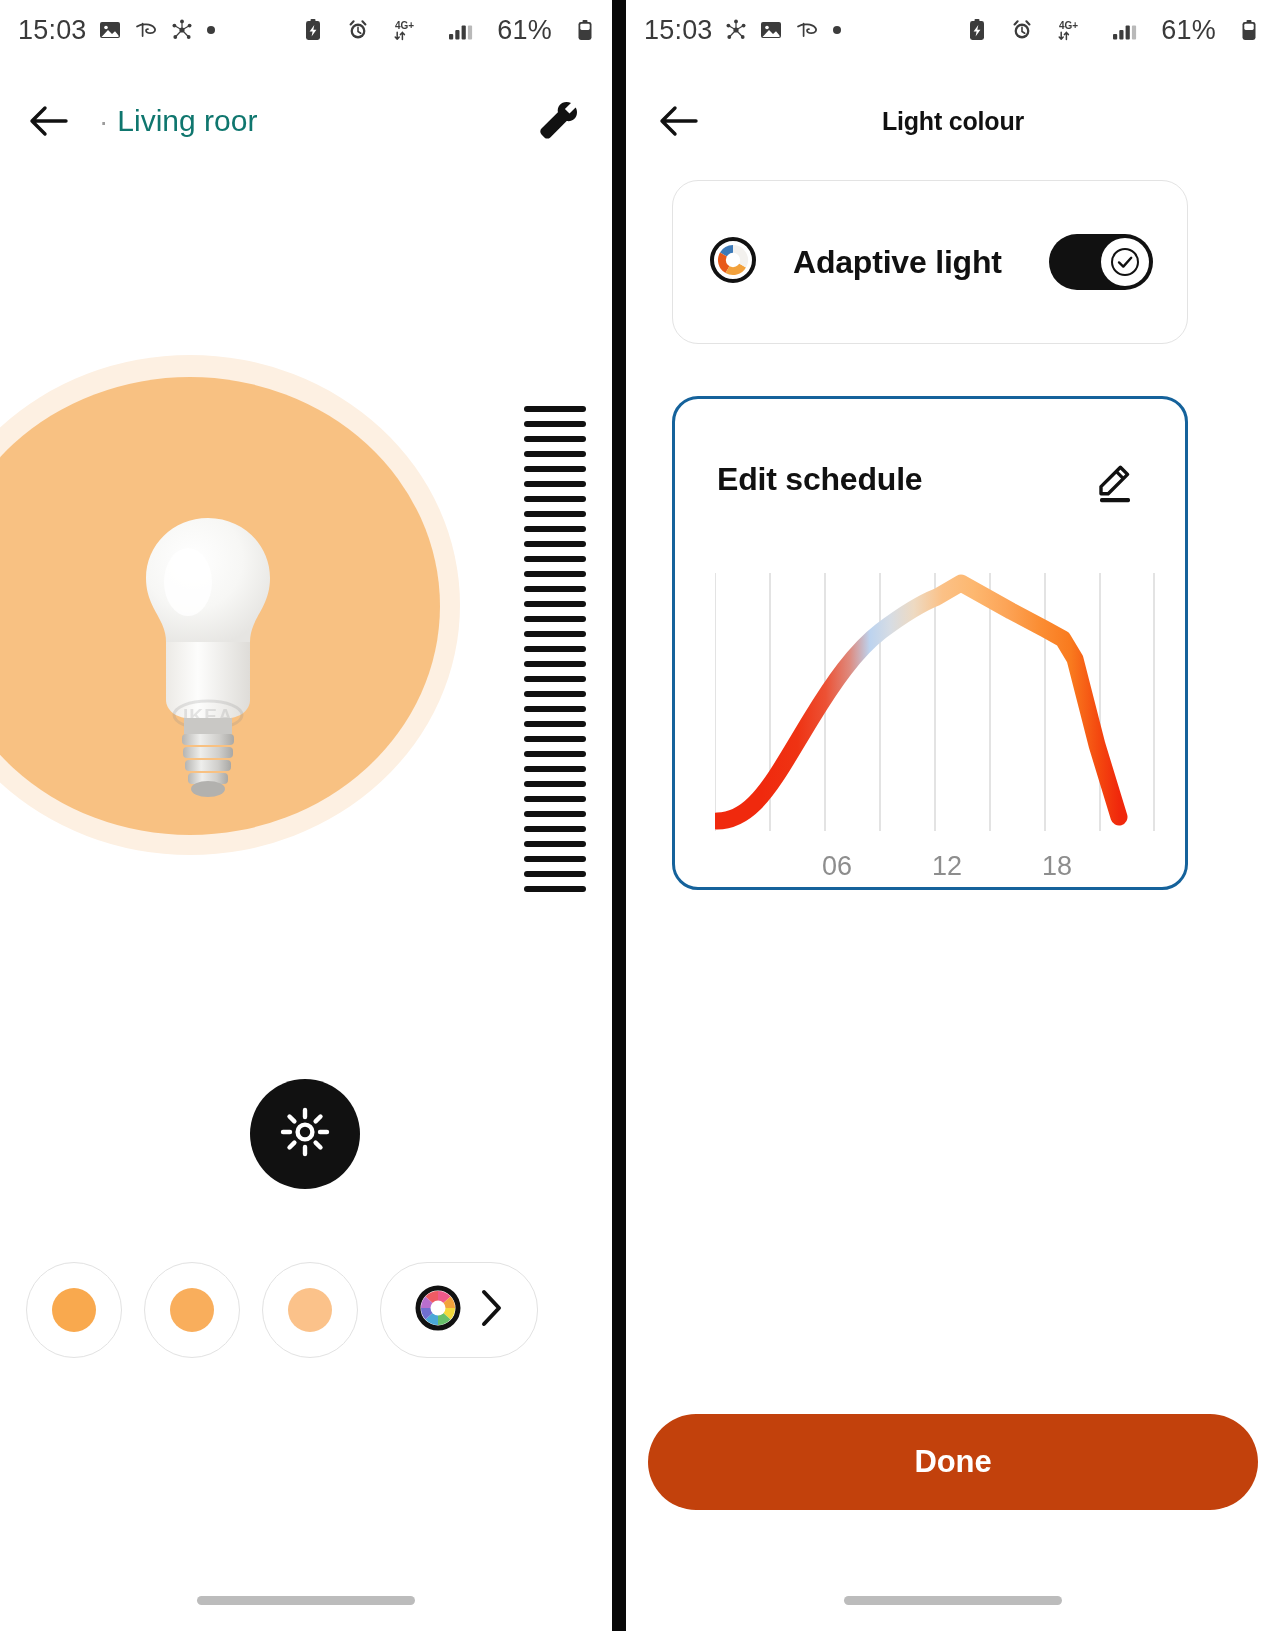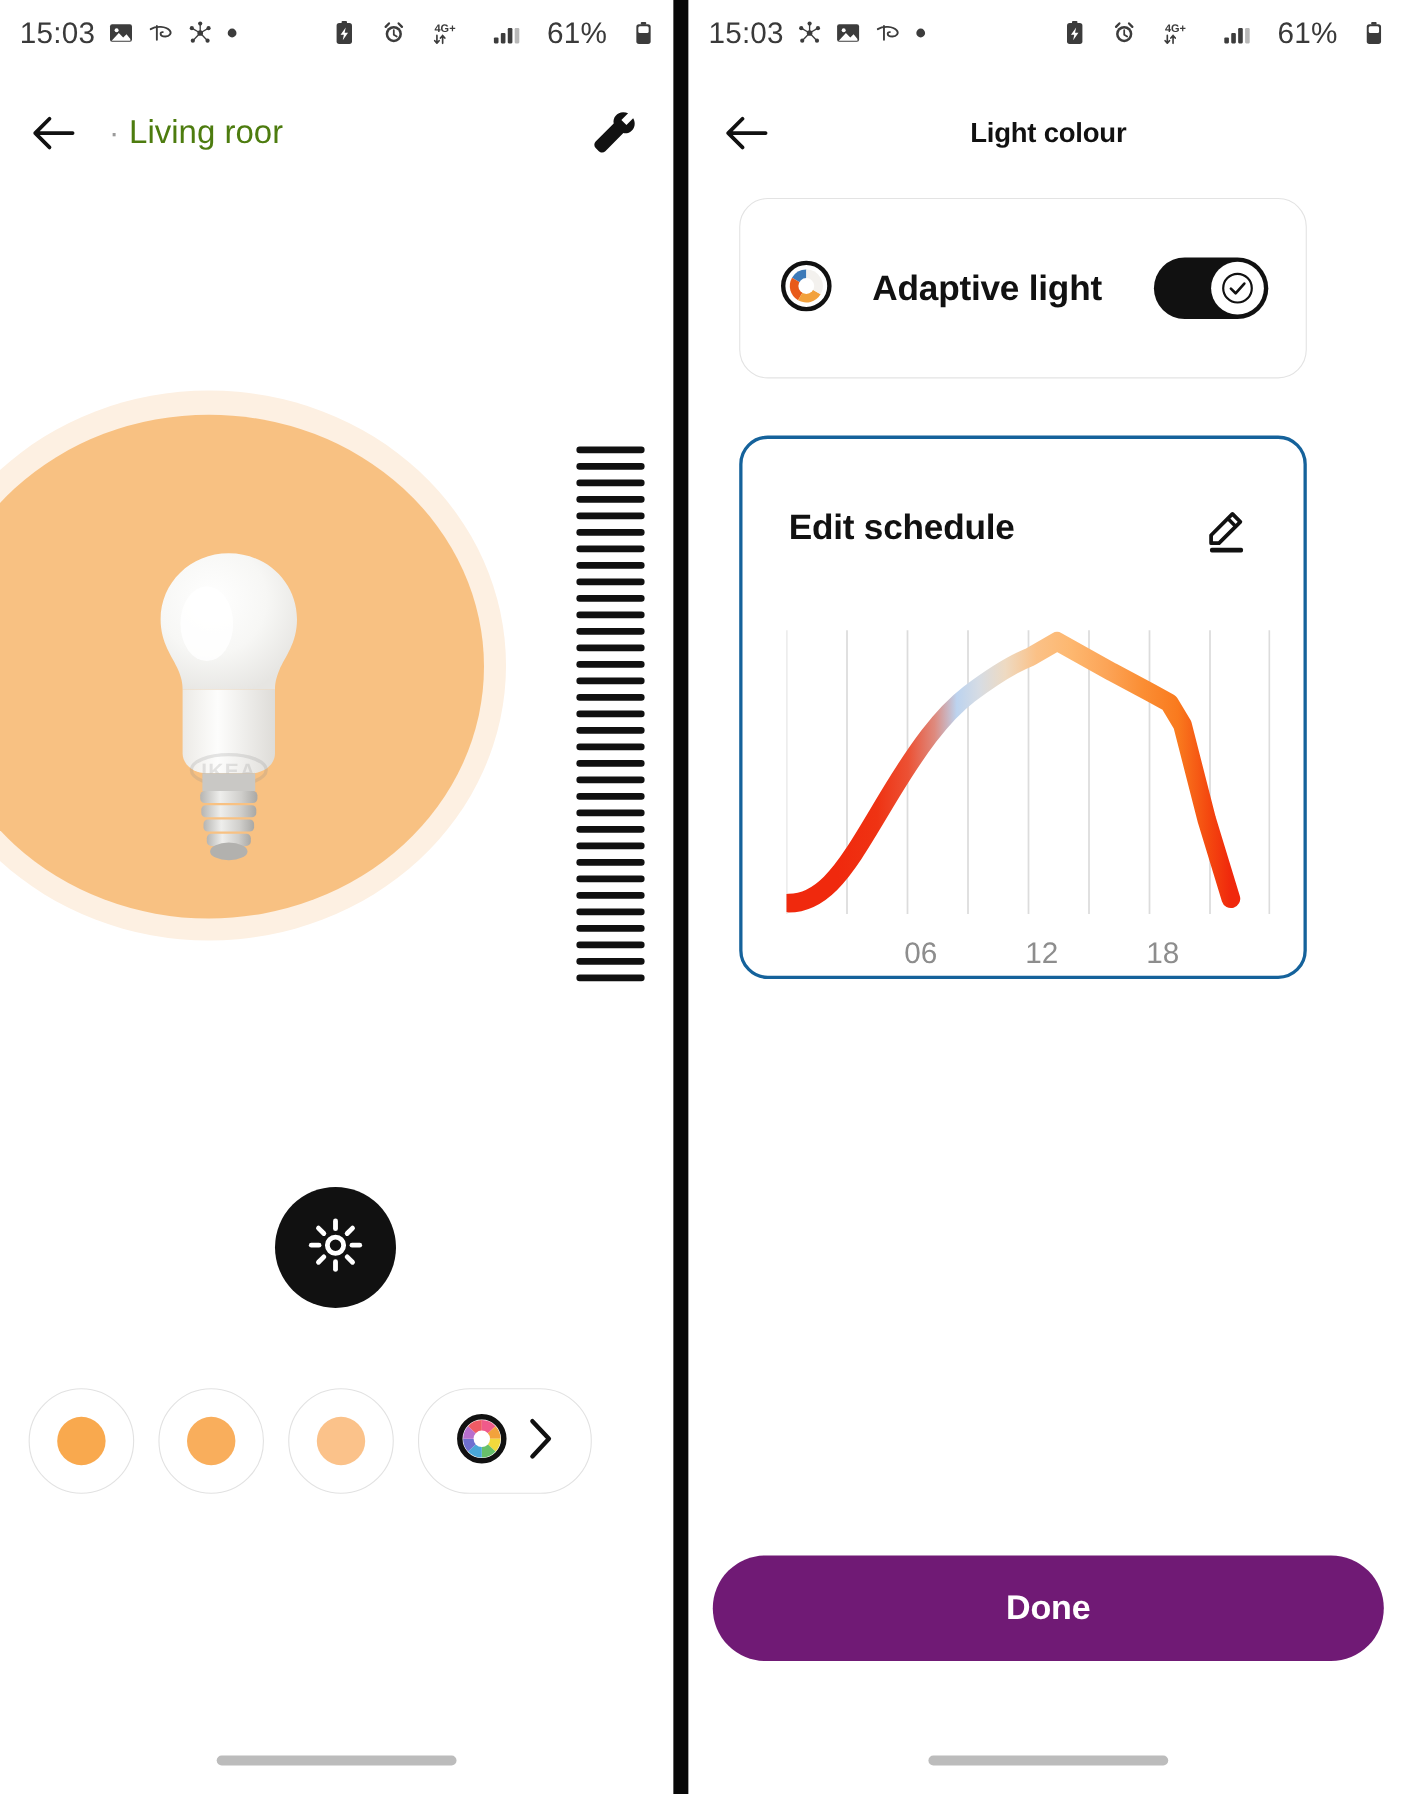--- a/index.html
+++ b/index.html
@@ -30,35 +30,35 @@
   .sb-pct{font-size:27px;color:#3a3a3a;letter-spacing:.2px;}
   .ico{display:inline-flex;align-items:center;justify-content:center;}
 
   
   .appbar{position:absolute;left:0;right:0;height:86px;display:flex;align-items:center;}
   .back-btn{width:70px;height:70px;display:flex;align-items:center;justify-content:center;flex:0 0 auto;}
   .title-main{
     font-size:31px;font-weight:700;color:#111;letter-spacing:-.2px;white-space:nowrap;
   }
   .title-sep{font-size:28px;color:#9b9b9b;margin:0 9px;}
-  .title-sub{font-size:30px;color:#4d7c0f;white-space:nowrap;}
+  .title-sub{font-size:30px;color:#0f766e;white-space:nowrap;}
   .wrench-btn{position:absolute;right:24px;top:50%;transform:translateY(-50%);
     width:60px;height:60px;display:flex;align-items:center;justify-content:center;}
 
   
   .bulb-stage{position:absolute;left:0;top:355px;width:540px;height:500px;}
   .glow-outer{
     position:absolute;left:-80px;top:0px;width:540px;height:500px;border-radius:50%;
     background:#fdf0e2;
   }
   .glow-inner{
     position:absolute;left:-60px;top:22px;width:500px;height:458px;border-radius:50%;
     background:#f8c182;
   }
-  .bulb{position:absolute;left:128px;top:140px;width:160px;height:290px;}
+  .bulb{position:absolute;left:128px;top:155px;width:160px;height:290px;}
 
   
   .ruler{position:absolute;right:26px;top:406px;width:62px;height:490px;}
   .ruler-tick{position:absolute;left:0;width:62px;height:6px;border-radius:3px;background:#101010;}
 
   
   .fab{
     position:absolute;left:250px;top:1079px;width:110px;height:110px;border-radius:50%;
     background:#111111;display:flex;align-items:center;justify-content:center;
   }
@@ -106,21 +106,21 @@
   .sched-head{position:absolute;left:42px;top:52px;right:42px;display:flex;align-items:center;}
   .sched-title{font-size:32px;font-weight:700;color:#111;letter-spacing:-.2px;}
   .sched-edit{margin-left:auto;width:56px;height:56px;display:flex;align-items:center;justify-content:center;}
 
   .chart{position:absolute;left:40px;top:160px;width:440px;height:300px;}
   .chart-axis-labels{position:absolute;left:40px;top:452px;width:440px;height:40px;}
   .axis-lbl{position:absolute;font-size:27px;color:#8d8d8d;transform:translateX(-50%);}
 
   .done-btn{
     position:absolute;left:22px;top:1414px;width:610px;height:96px;border-radius:48px;
-    background:#701a75;color:#fff;display:flex;align-items:center;justify-content:center;
+    background:#c2410c;color:#fff;display:flex;align-items:center;justify-content:center;
     font-size:31px;font-weight:700;letter-spacing:-.1px;border:none;
   }
 </style>
 </head>
 <body>
 
 <div class="screens">
 
   <div class="panel panel-left">
 

